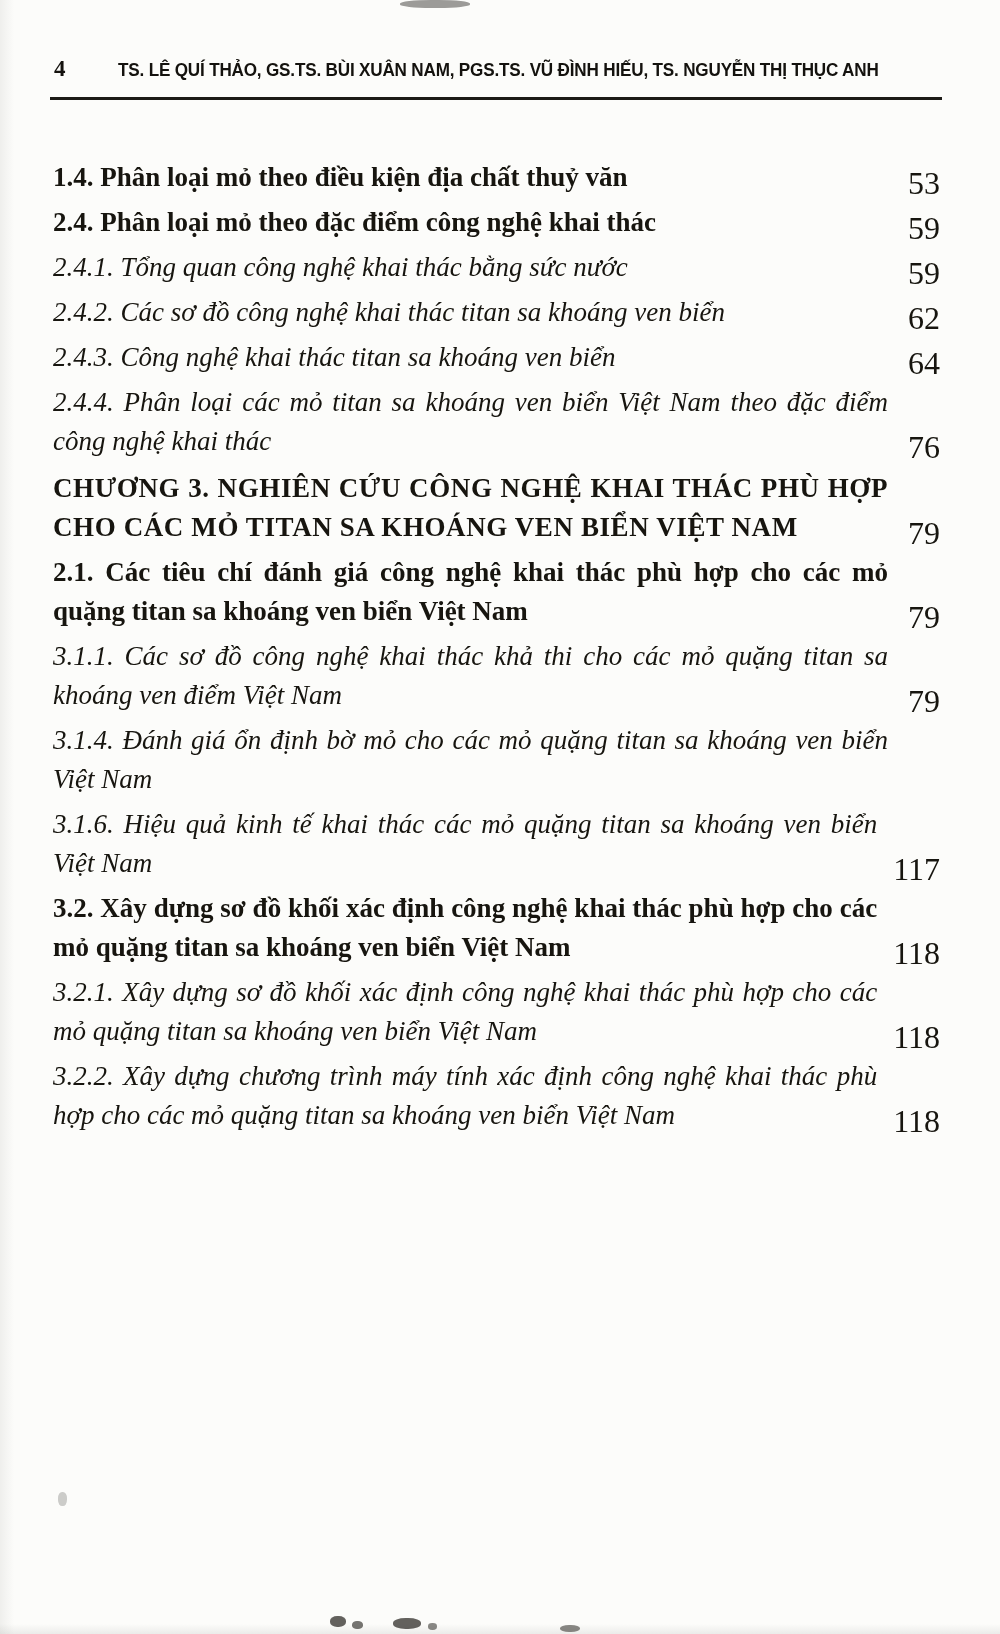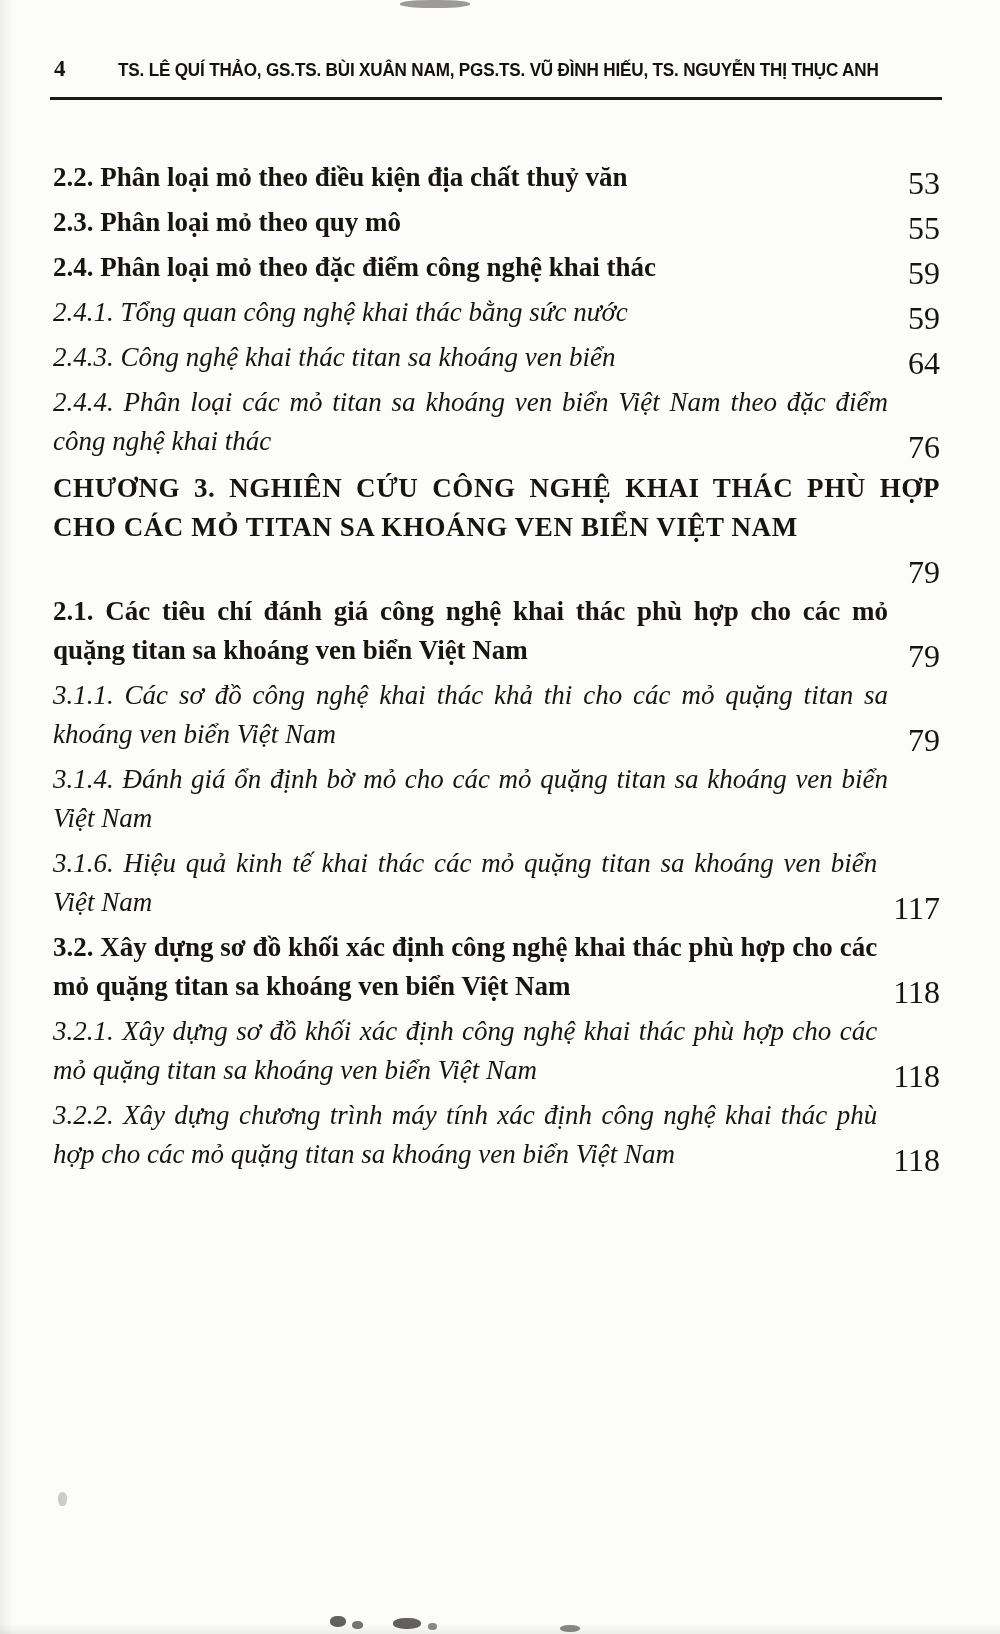--- a/index.html
+++ b/index.html
@@ -67,21 +67,21 @@
     line-height: 39px;
     padding-left: 16px;
     min-width: 52px;
     text-align: right;
     font-weight: 400;
     font-style: normal;
     transform: translateY(6px);
   }
   .entry.bold .label { font-weight: 700; }
   .entry.italic .label { font-style: italic; }
-  .entry.chapter { margin-top: 8px; flex-direction: column; }
+  .entry.chapter { margin-top: 8px; }
   .entry.chapter .label {
     font-weight: 700;
     letter-spacing: 0.6px;
   }
   .artifact {
     position: absolute;
     background: #3c3a36;
     border-radius: 45%;
     pointer-events: none;
   }
@@ -92,53 +92,53 @@
 <div class="scan-edge"></div>
 
 <div class="page-header">
   <span class="page-num">4</span>
   <span class="authors">TS. LÊ QUÍ THẢO, GS.TS. BÙI XUÂN NAM, PGS.TS. VŨ ĐÌNH HIẾU, TS. NGUYỄN THỊ THỤC ANH</span>
 </div>
 <div class="header-rule"></div>
 
 <div class="toc">
   <div class="entry bold">
-    <span class="label">2.2. Phân loại mỏ theo điều kiện địa chất thuỷ văn</span>
+    <span class="label">1.4. Phân loại mỏ theo điều kiện địa chất thuỷ văn</span>
     <span class="pg">53</span>
-  </div>
-  <div class="entry bold">
-    <span class="label">2.3. Phân loại mỏ theo quy mô</span>
-    <span class="pg">55</span>
   </div>
   <div class="entry bold">
     <span class="label">2.4. Phân loại mỏ theo đặc điểm công nghệ khai thác</span>
     <span class="pg">59</span>
   </div>
   <div class="entry italic">
     <span class="label">2.4.1. Tổng quan công nghệ khai thác bằng sức nước</span>
     <span class="pg">59</span>
+  </div>
+  <div class="entry italic">
+    <span class="label">2.4.2. Các sơ đồ công nghệ khai thác titan sa khoáng ven biển</span>
+    <span class="pg">62</span>
   </div>
   <div class="entry italic">
     <span class="label">2.4.3. Công nghệ khai thác titan sa khoáng ven biển</span>
     <span class="pg">64</span>
   </div>
   <div class="entry italic">
     <span class="label">2.4.4. Phân loại các mỏ titan sa khoáng ven biển Việt Nam theo đặc điểm công nghệ khai thác</span>
     <span class="pg">76</span>
   </div>
   <div class="entry chapter">
     <span class="label">CHƯƠNG 3. NGHIÊN CỨU CÔNG NGHỆ KHAI THÁC PHÙ HỢP CHO CÁC MỎ TITAN SA KHOÁNG VEN BIỂN VIỆT NAM</span>
     <span class="pg">79</span>
   </div>
   <div class="entry bold">
     <span class="label">2.1. Các tiêu chí đánh giá công nghệ khai thác phù hợp cho các mỏ quặng titan sa khoáng ven biển Việt Nam</span>
     <span class="pg">79</span>
   </div>
   <div class="entry italic">
-    <span class="label">3.1.1. Các sơ đồ công nghệ khai thác khả thi cho các mỏ quặng titan sa khoáng ven biển Việt Nam</span>
+    <span class="label">3.1.1. Các sơ đồ công nghệ khai thác khả thi cho các mỏ quặng titan sa khoáng ven điểm Việt Nam</span>
     <span class="pg">79</span>
   </div>
   <div class="entry italic">
     <span class="label">3.1.4. Đánh giá ổn định bờ mỏ cho các mỏ quặng titan sa khoáng ven biển Việt Nam</span>
     <span class="pg"></span>
   </div>
   <div class="entry italic">
     <span class="label">3.1.6. Hiệu quả kinh tế khai thác các mỏ quặng titan sa khoáng ven biển Việt Nam</span>
     <span class="pg">117</span>
   </div>

